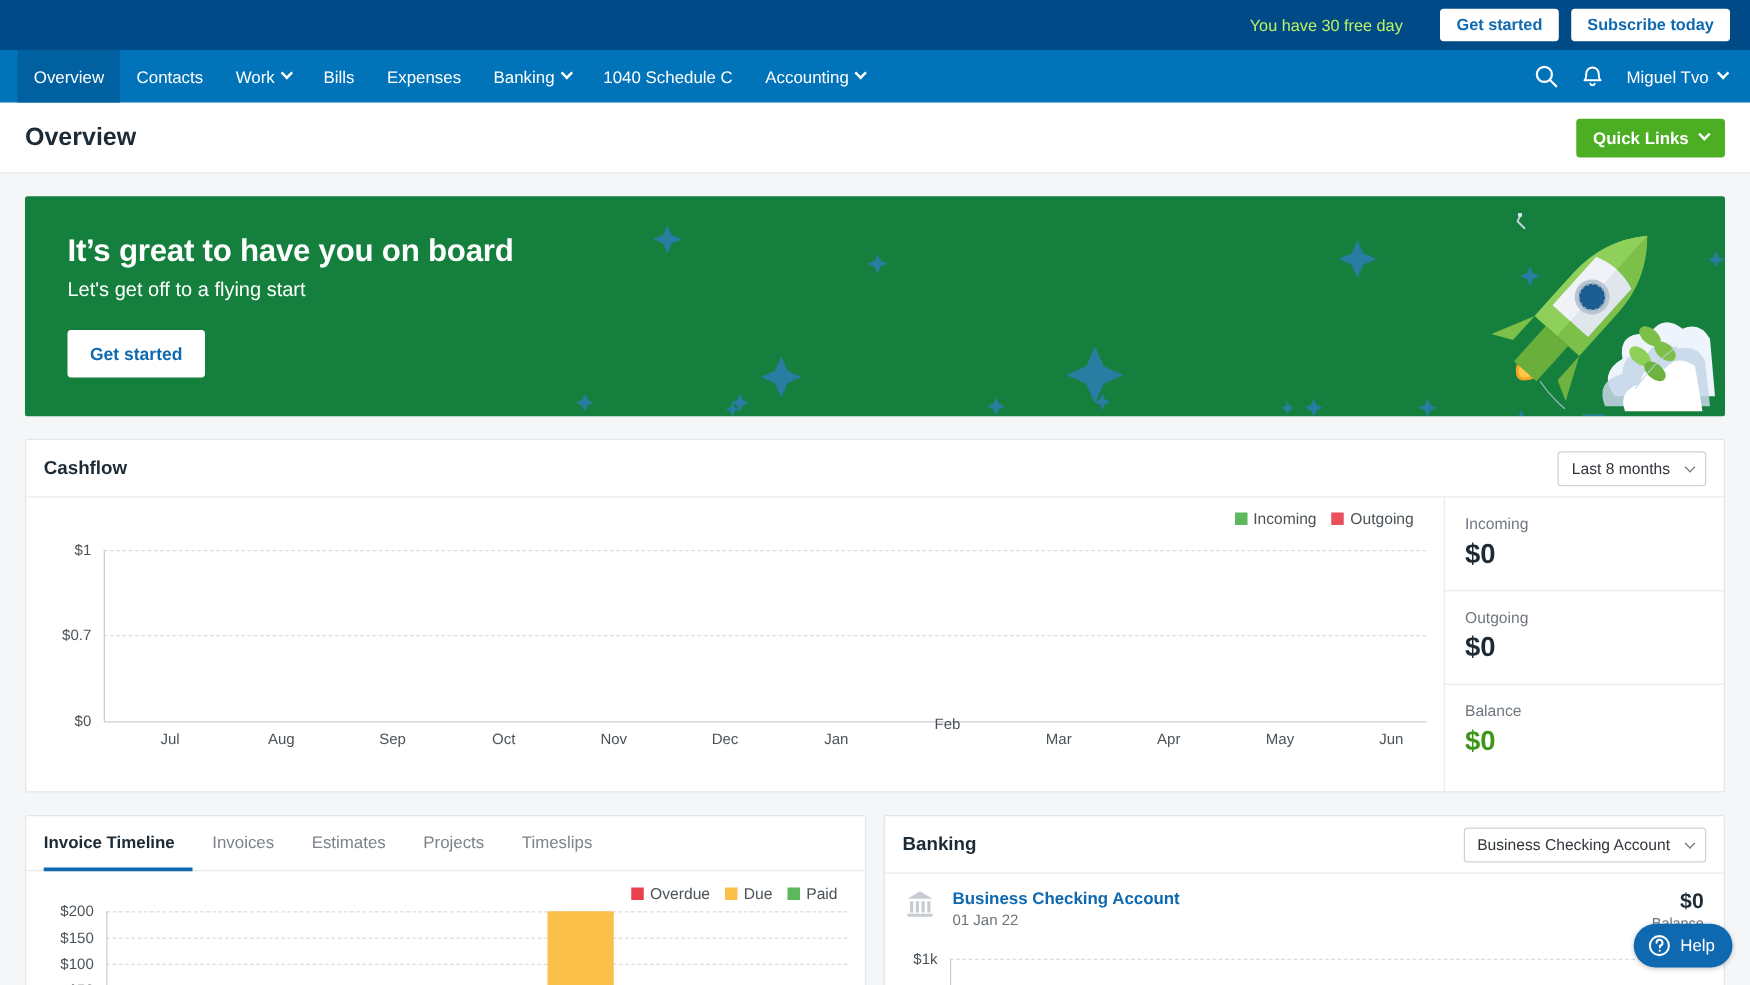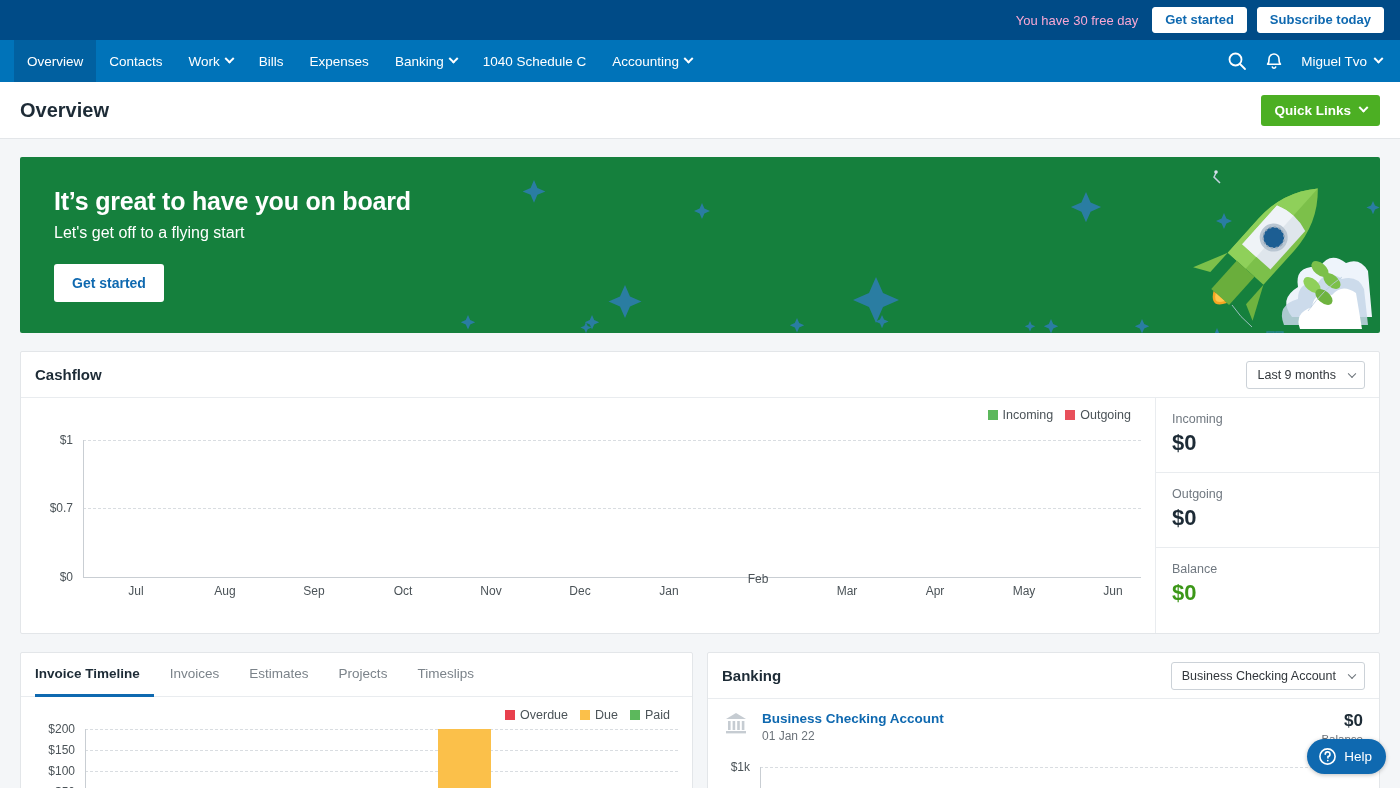--- a/index.html
+++ b/index.html
@@ -9,21 +9,21 @@
     font-family: "Liberation Sans", sans-serif;
     overflow: hidden;
   }
 
   
   .promo-bar {
     height: 40px; background: #004b87;
     display: flex; align-items: center; justify-content: flex-end;
     padding-right: 16px; gap: 10px;
   }
-  .promo-text { color: #f9a8d4; font-size: 13px; margin-right: 4px; }
+  .promo-text { color: #bef264; font-size: 13px; margin-right: 20px; }
   .promo-btn {
     background: #ffffff; color: #0f69b0; font-size: 13px; font-weight: bold;
     border: 1px solid #ffffff; border-radius: 3px;
     padding: 5px 12px; cursor: pointer; line-height: 14px;
   }
 
   
   .nav-bar {
     height: 42px; background: #0073b9;
     display: flex; align-items: stretch; position: relative;
@@ -322,21 +322,21 @@
       <div class="hero-title">It’s great to have you on board</div>
       <div class="hero-sub">Let's get off to a flying start</div>
       <button class="hero-btn">Get started</button>
     </div>
   </div>
 
   <div class="card">
     <div class="card-head">
       <div class="card-title">Cashflow</div>
       <div class="select">
-        <span>Last 9 months</span>
+        <span>Last 8 months</span>
         <span class="sel-caret"></span>
       </div>
     </div>
     <div class="cashflow-body">
       <div class="cashflow-chart">
 
         <div class="legend" style="right:18px; top:10px;">
           <span class="legend-item">
             <i class="legend-swatch" style="background:#5cb85c"></i>
             <span>Incoming</span>

